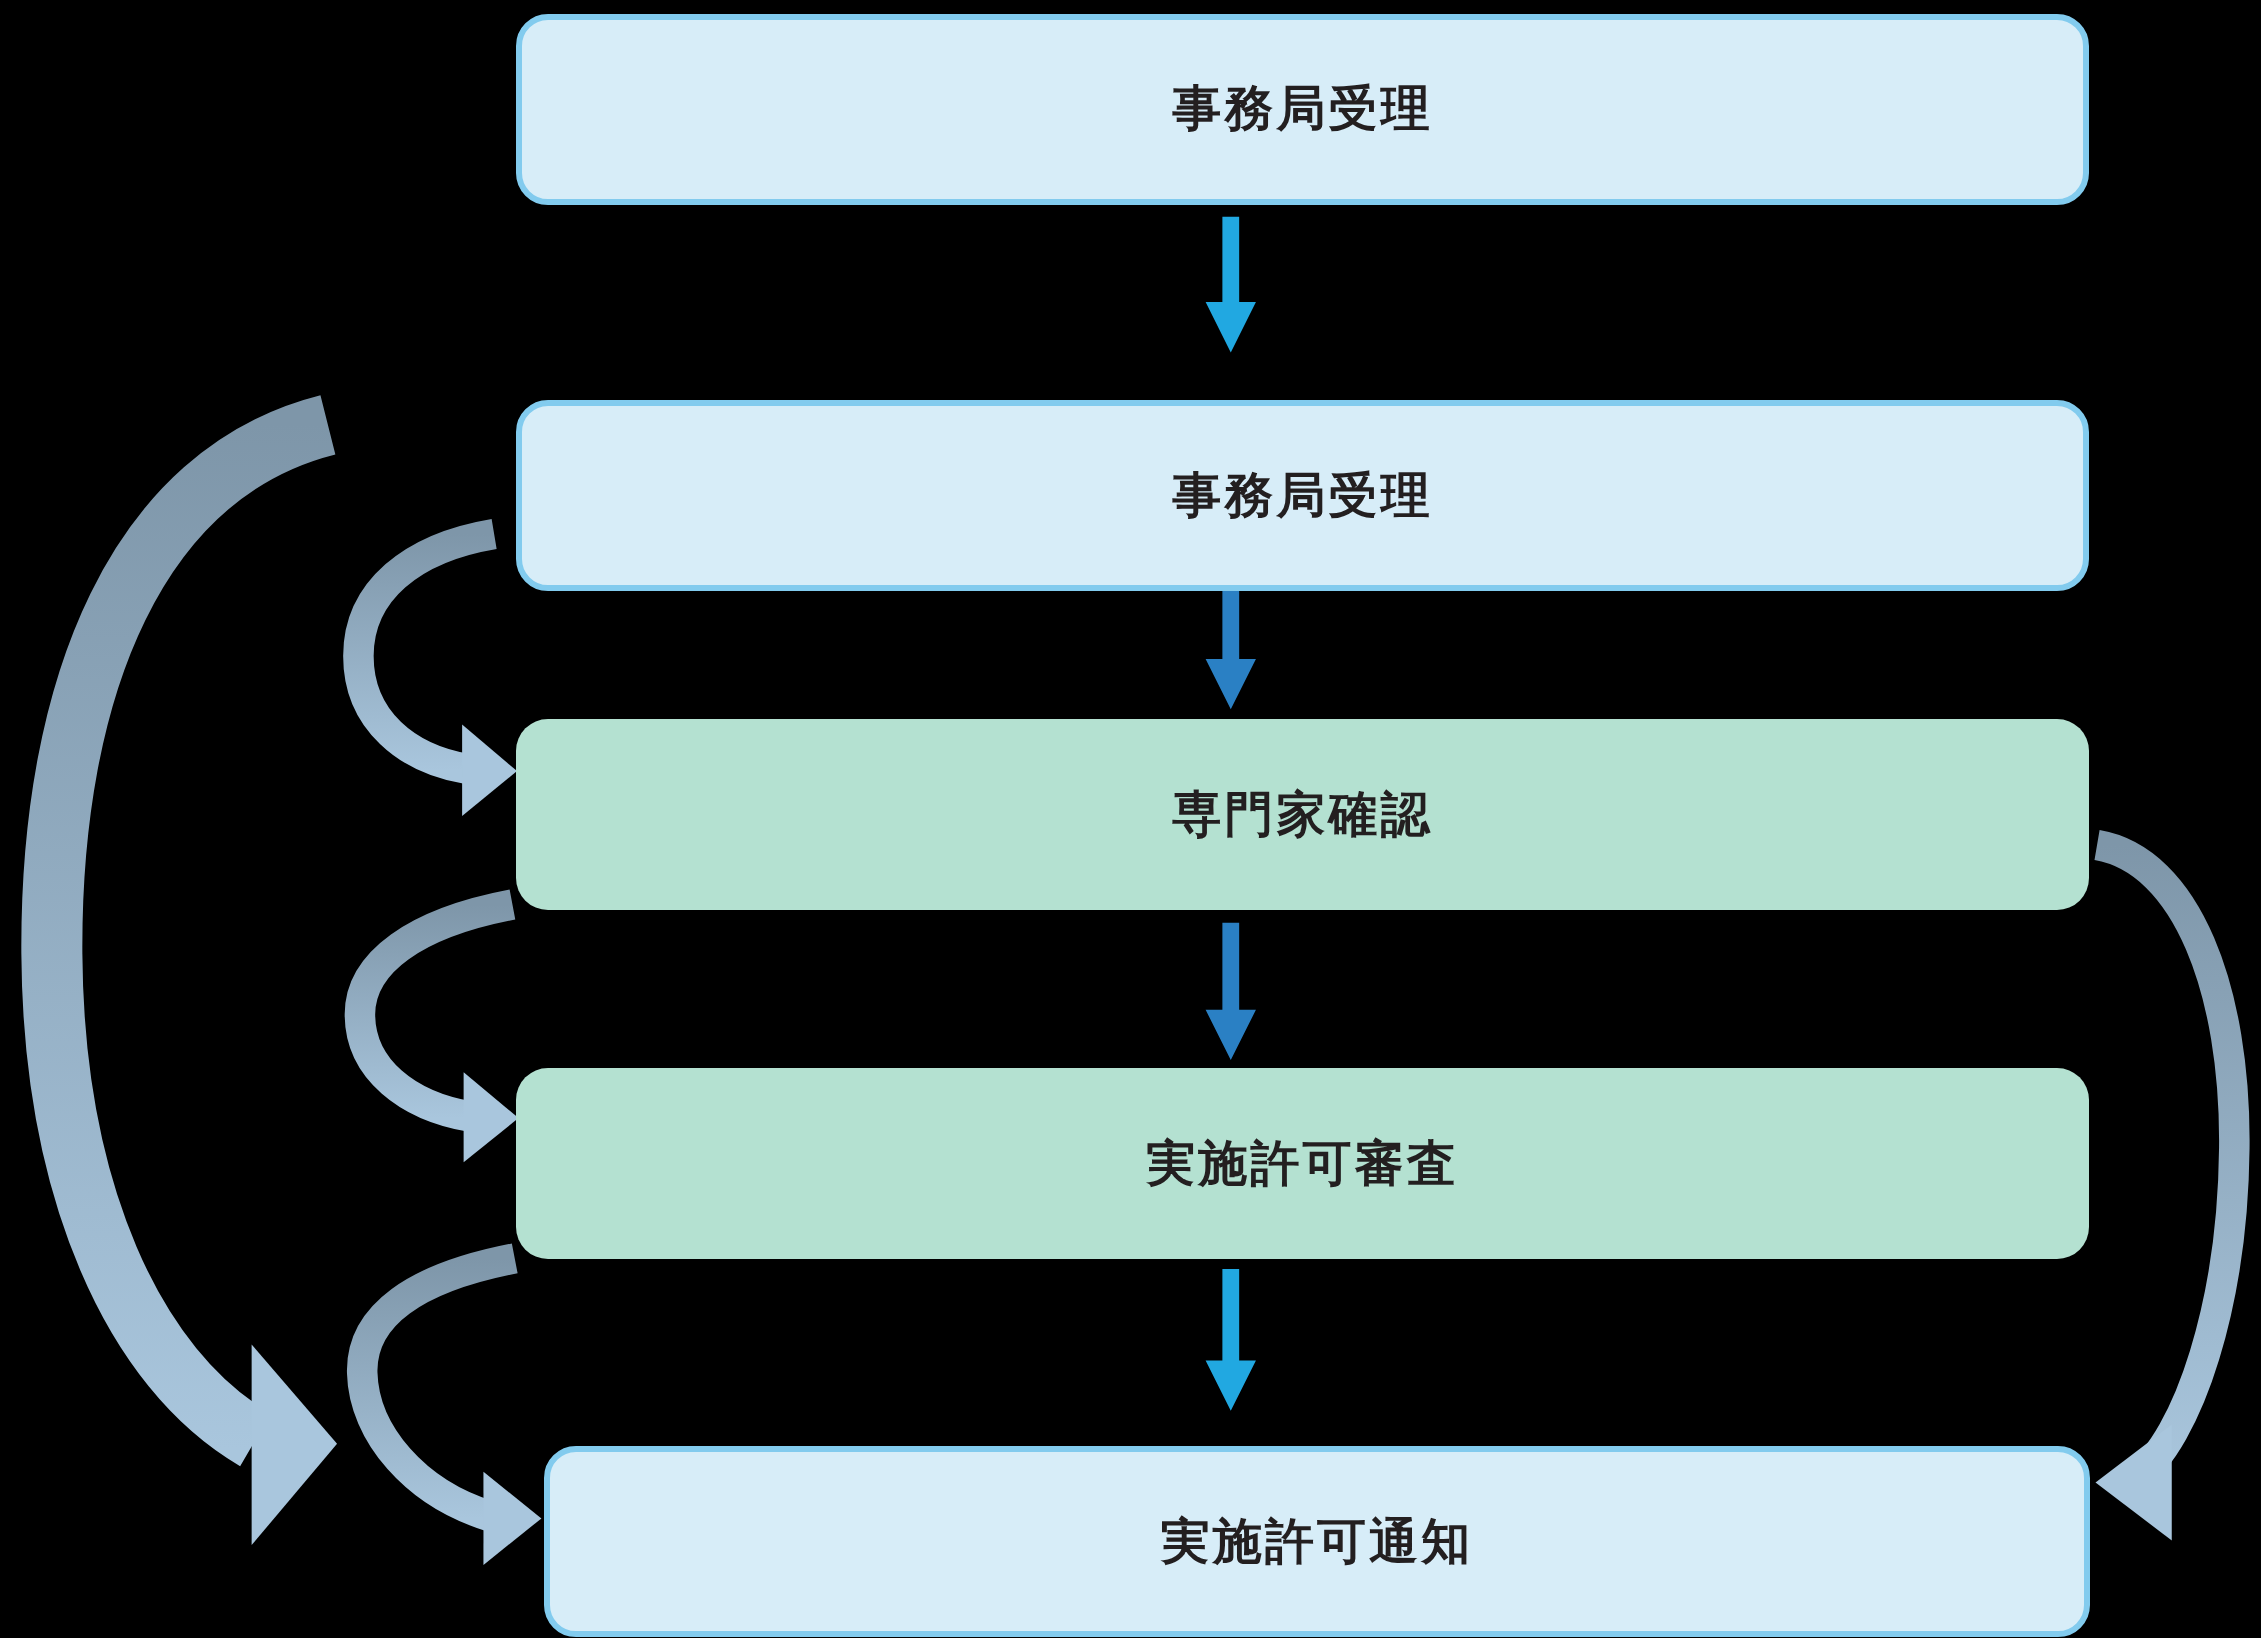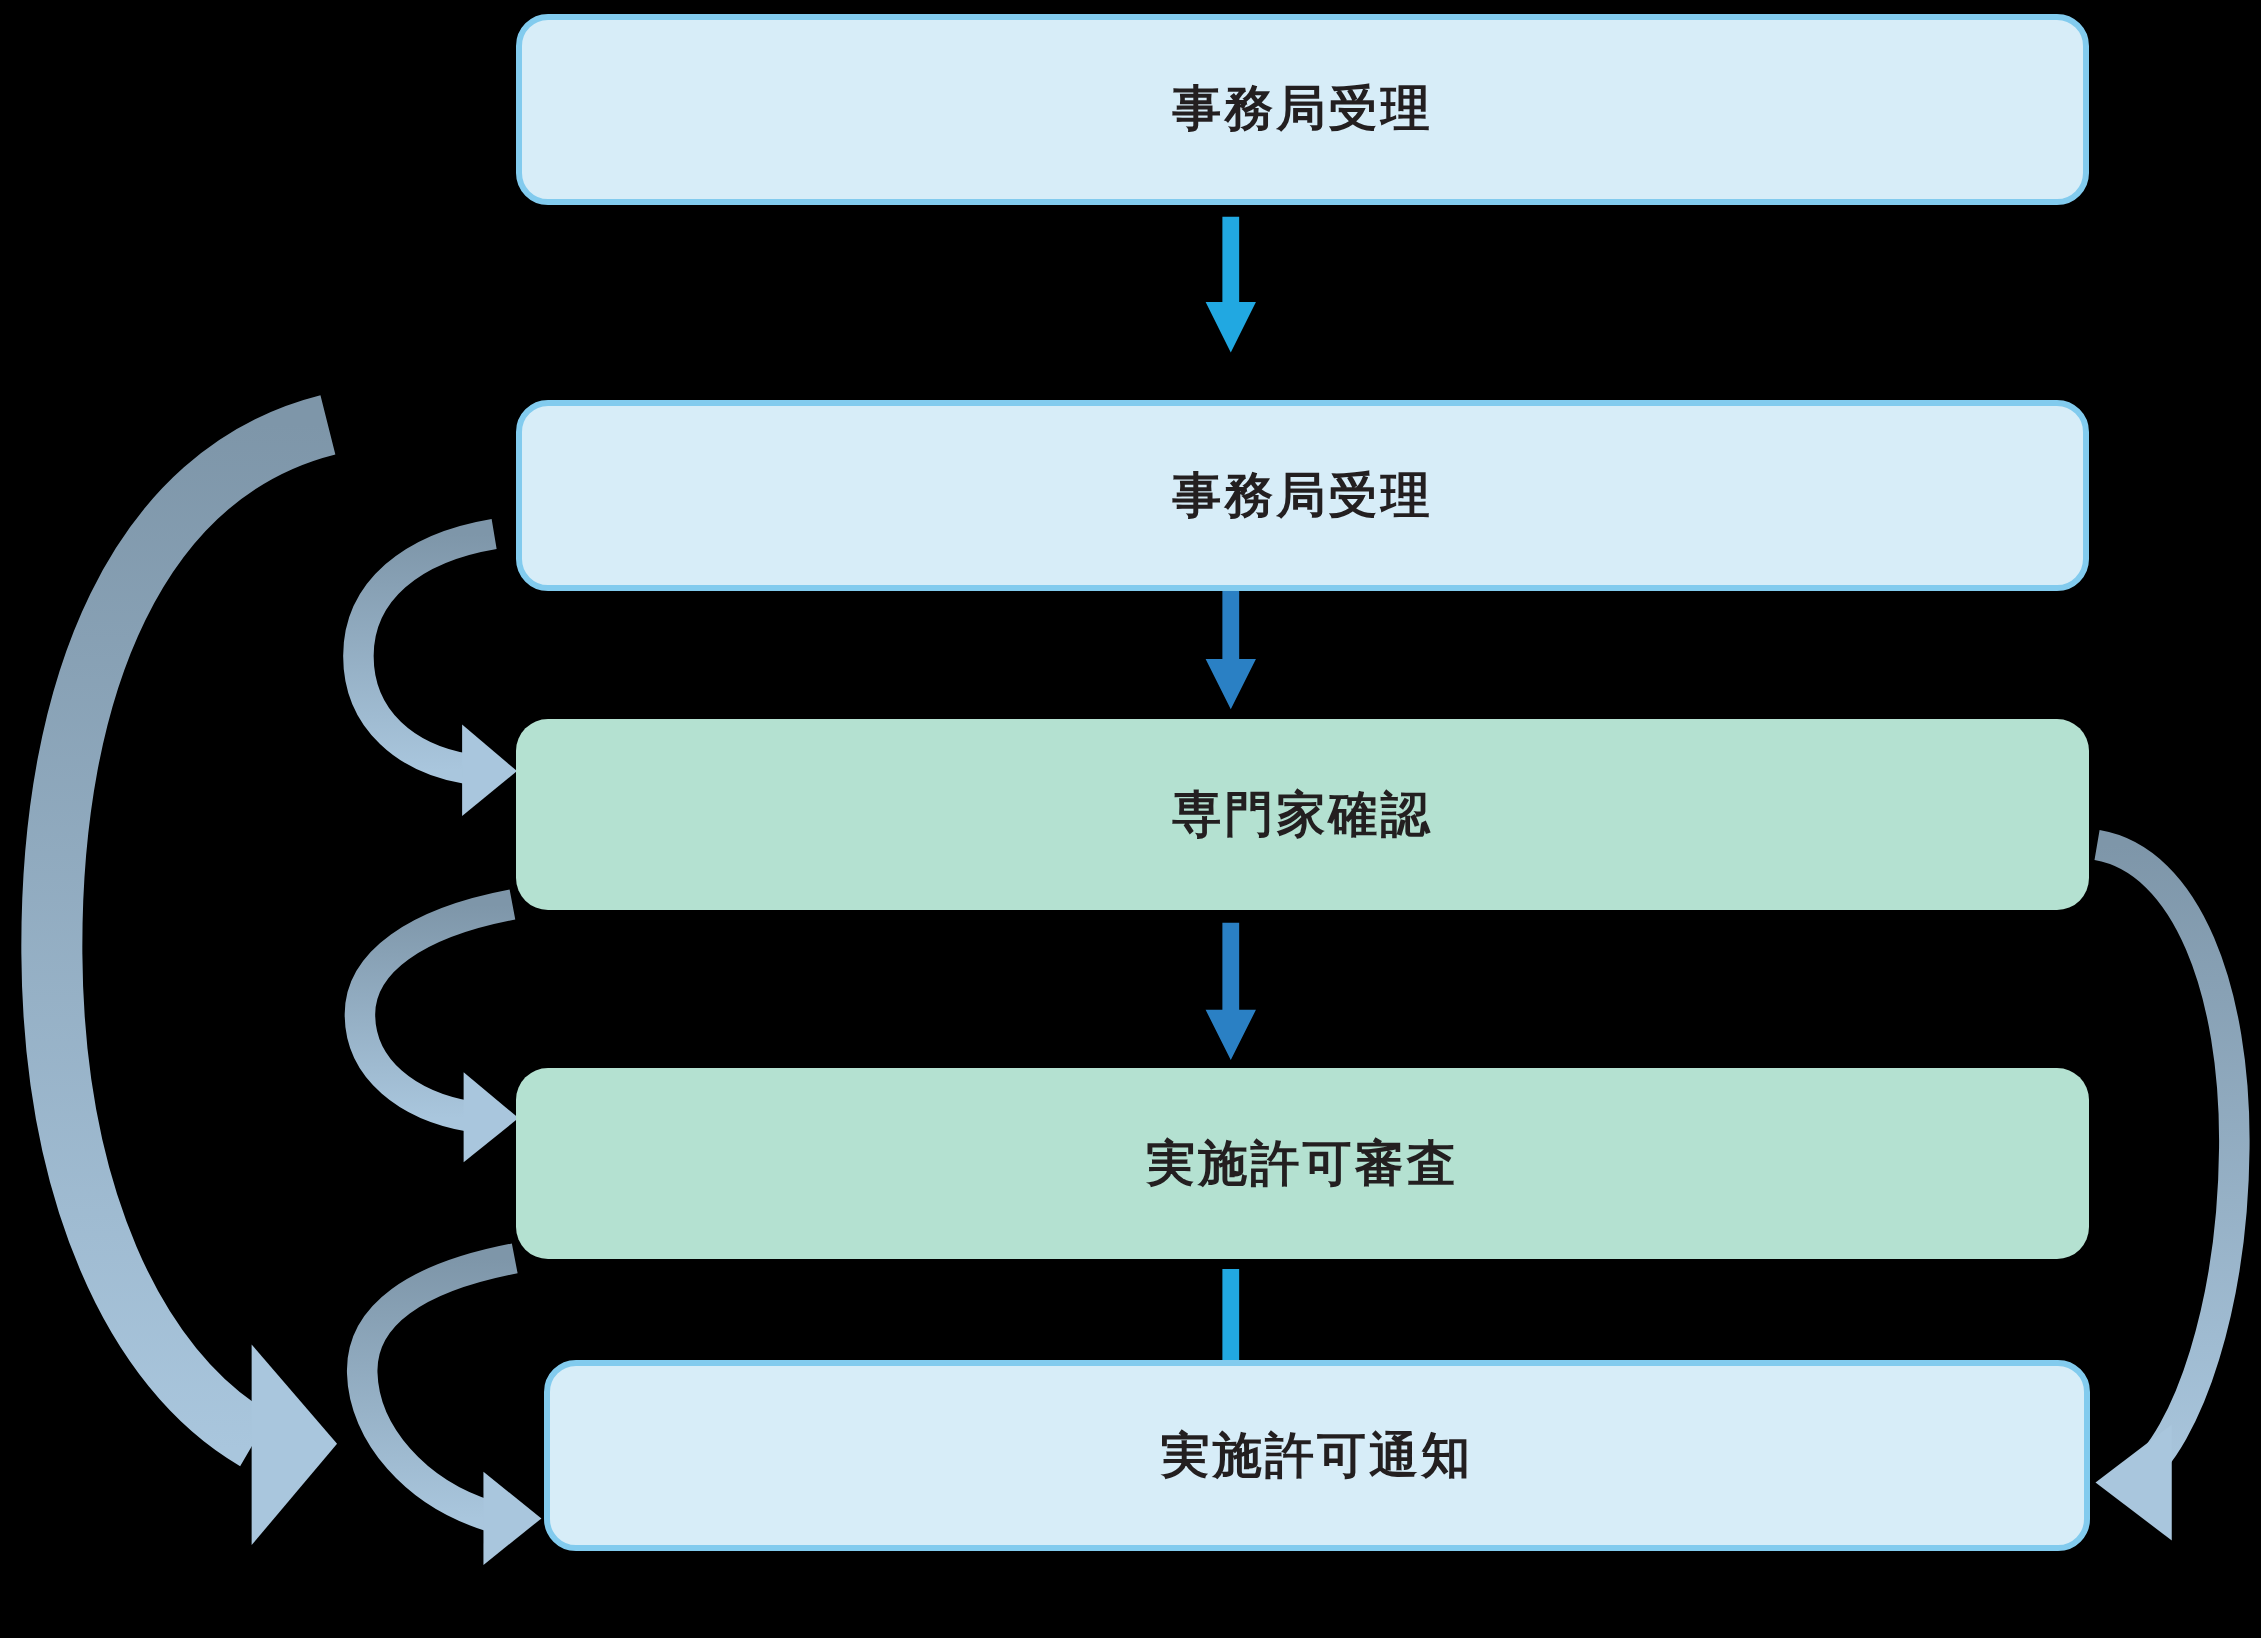--- a/index.html
+++ b/index.html
@@ -120,18 +120,18 @@
   </div>
 
   <div class="flow-box green" style="top:719px;">
     <span class="flow-label">専門家確認</span>
   </div>
 
   <div class="flow-box green" style="top:1068px;align-items:center;">
     <span class="flow-label">実施許可審査</span>
   </div>
 
-  <div class="flow-box blue" style="top:1360px;left:544px;width:1546px;">
+  <div class="flow-box blue" style="top:1446px;left:544px;width:1546px;">
     <span class="flow-label">実施許可通知</span>
   </div>
 
 </div>
 
 
 </body></html>

